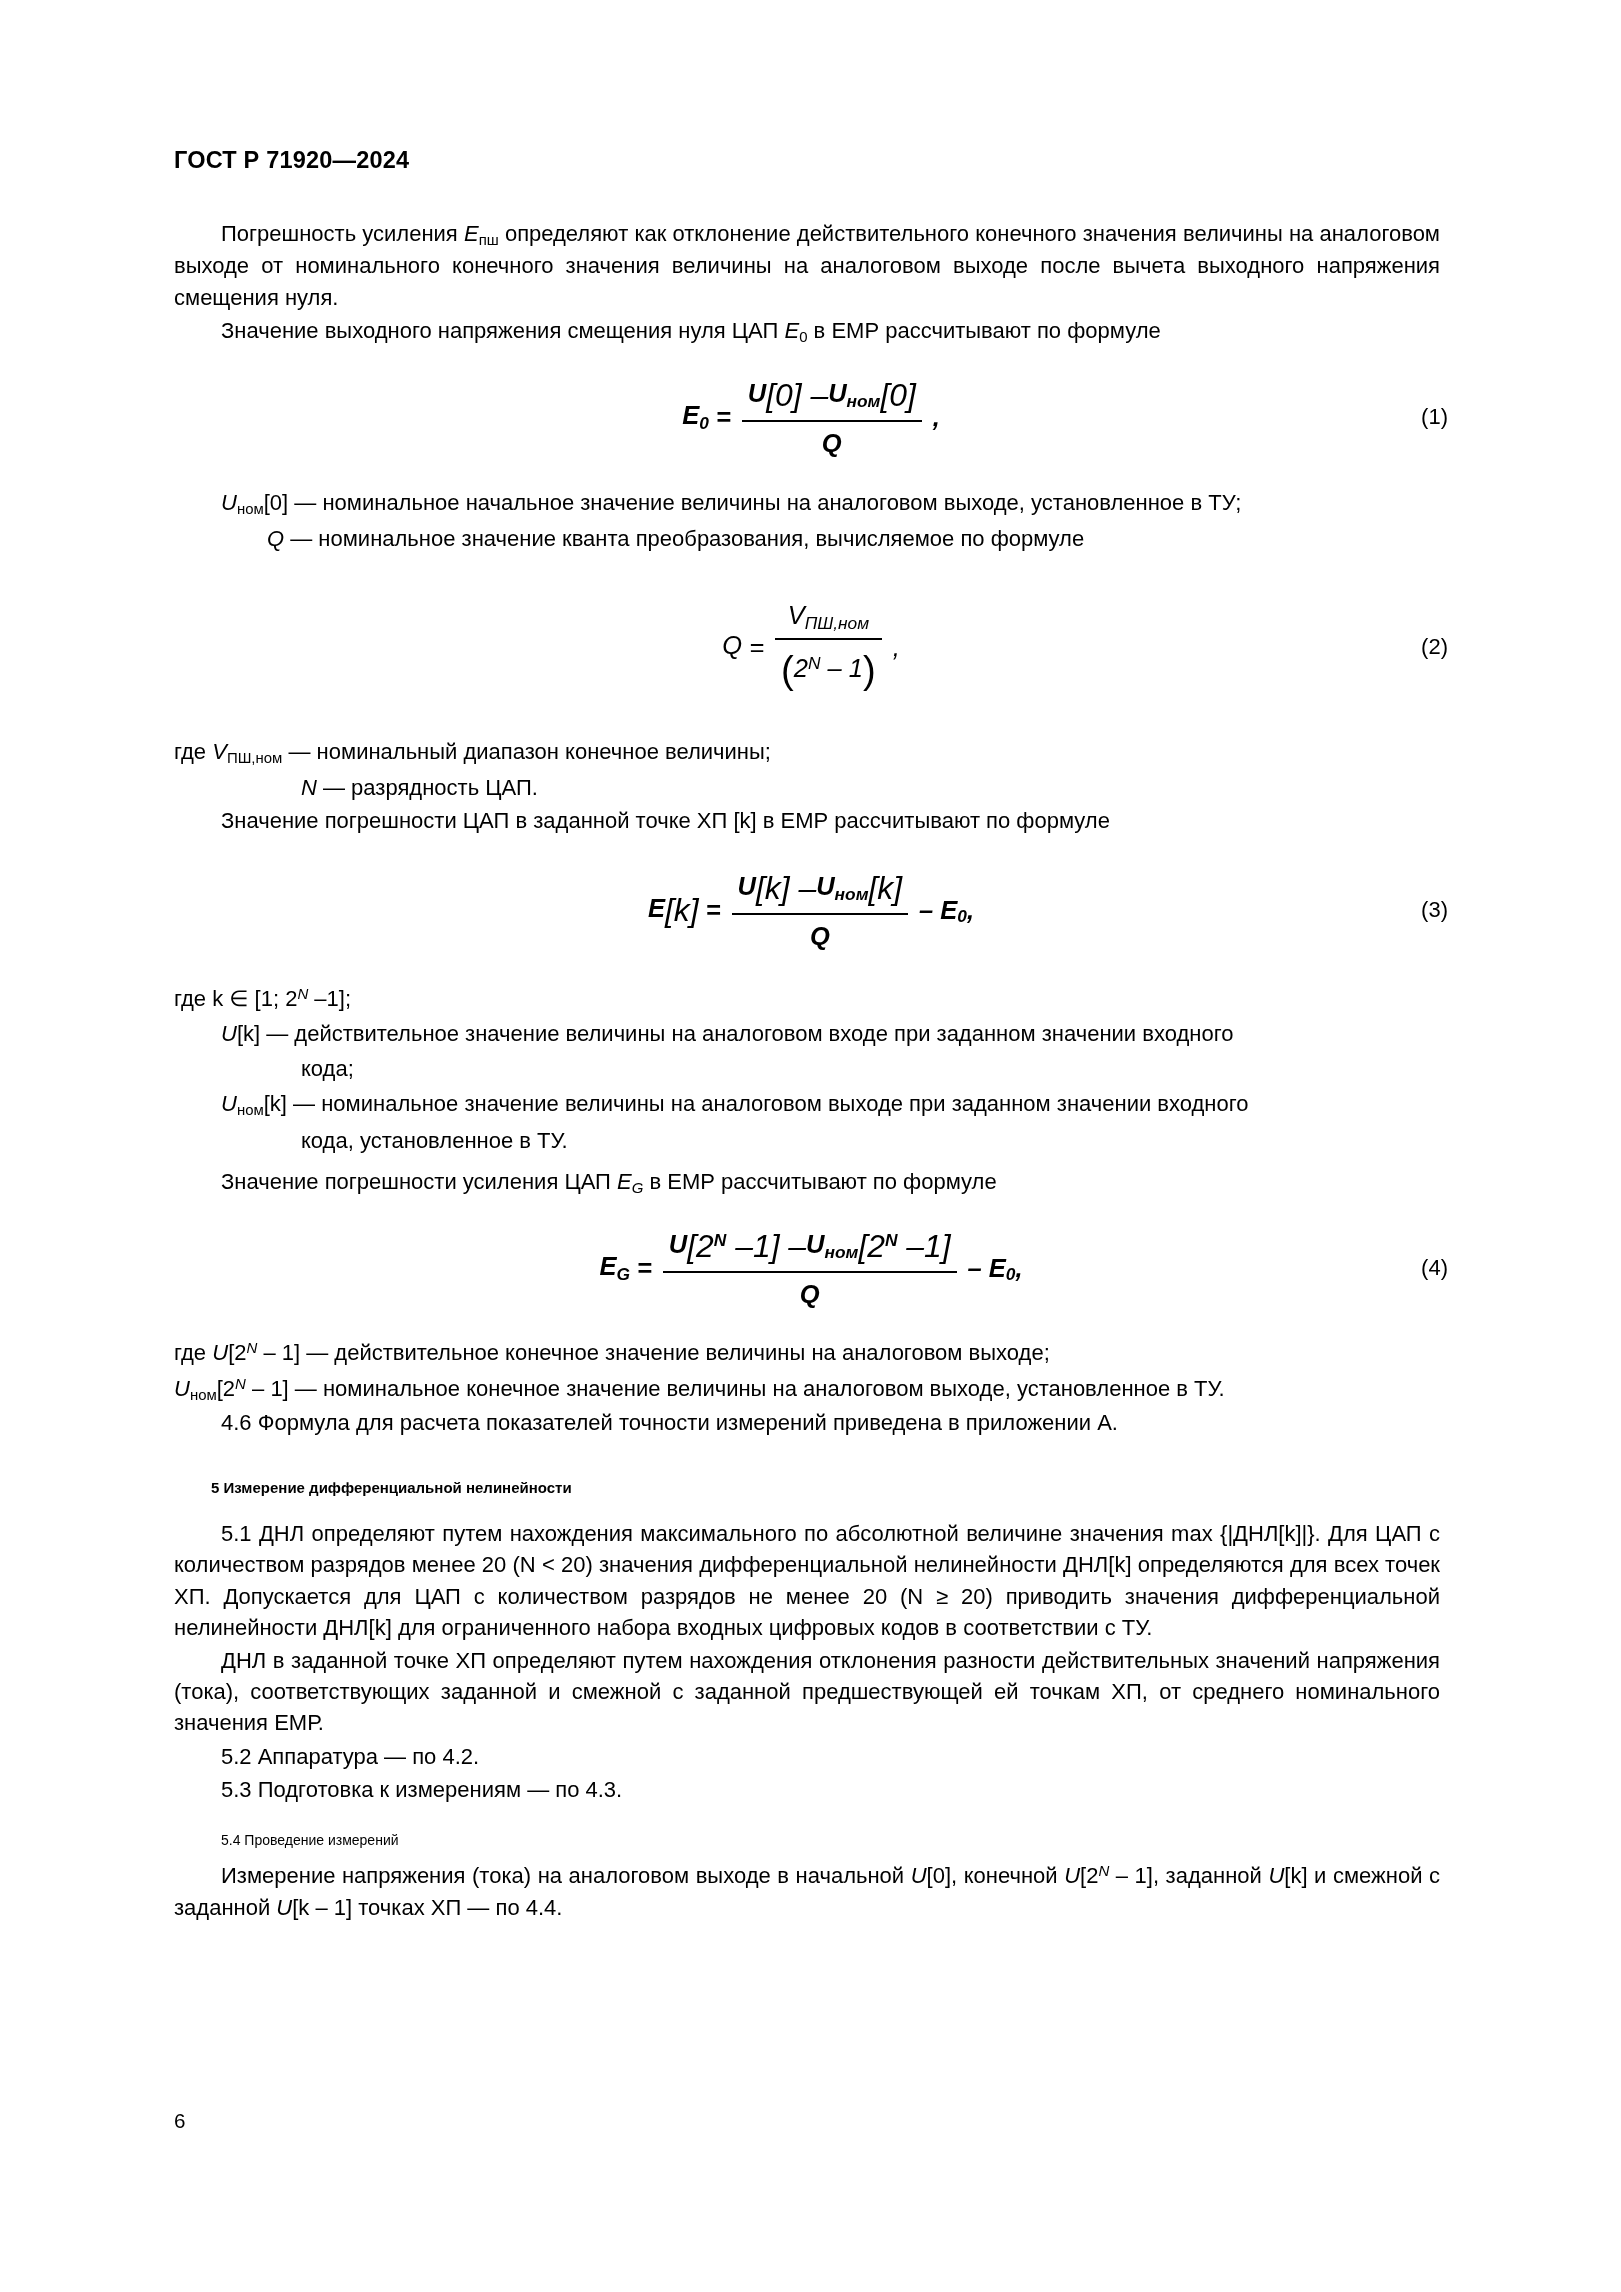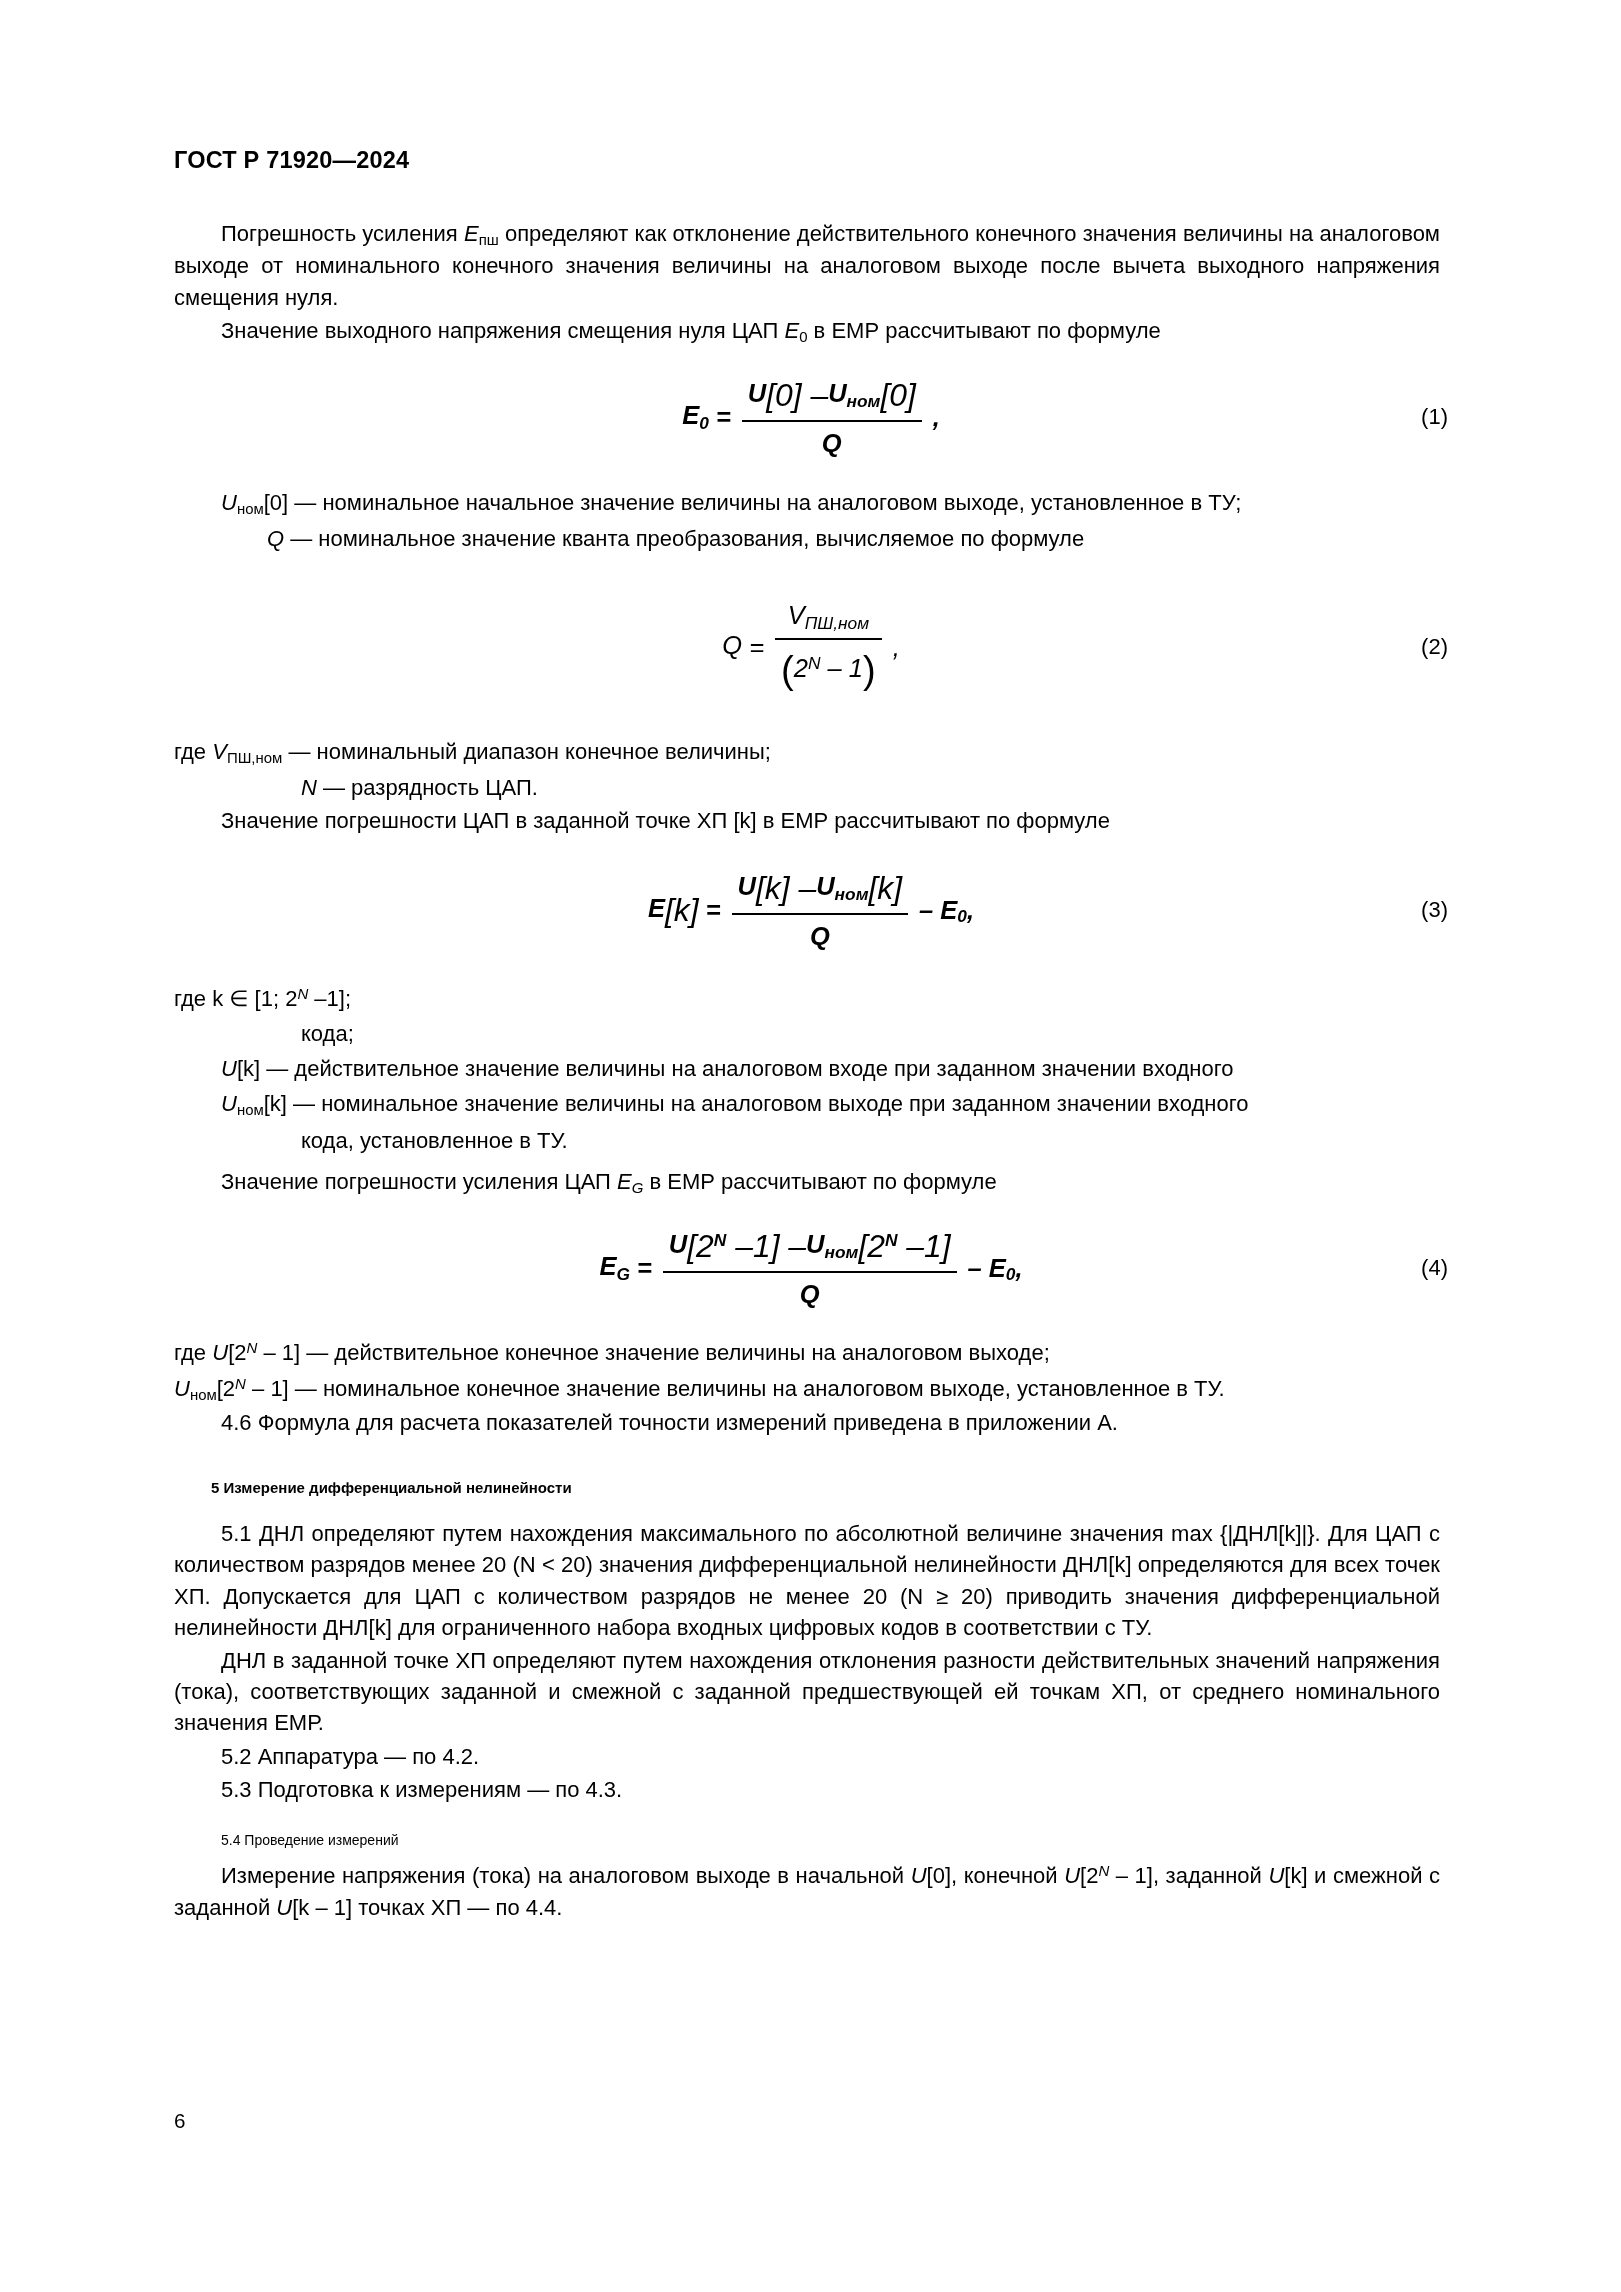--- a/index.html
+++ b/index.html
@@ -197,22 +197,22 @@
           <span class="den">Q</span>
         </span>
         <span class="mid">–</span>
         <span class="mid">E</span><sub>0</sub><span class="mid">,</span>
       </span>
       <span class="fnum">(3)</span>
     </div>
 
     <p class="where"><span>где k ∈ [1; 2</span><i><sup>N</sup></i><span> –1];</span></p>
 
+    <p class="where pad1"><i>U</i><span>[k] — действительное значение величины на аналоговом входе при заданном значении входного</span></p>
     <p class="where pad3"><span>кода;</span></p>
-    <p class="where pad1"><i>U</i><span>[k] — действительное значение величины на аналоговом входе при заданном значении входного</span></p>
 
     <p class="where pad1"><i>U</i><sub>ном</sub><span>[k] — номинальное значение величины на аналоговом выходе при заданном значении входного</span></p>
     <p class="where pad3"><span>кода, установленное в ТУ.</span></p>
 
     <p class="ind" style="margin-top:9.8px;"><span>Значение погрешности усиления ЦАП </span><i>E</i><sub><i>G</i></sub><span> в ЕМР рассчитывают по формуле</span></p>
 
     <div class="formula-block" style="margin-top:25.5px;margin-bottom:25.5px;">
       <span class="formula">
         <span>E</span><sub>G</sub>
         <span class="mid">=</span>

